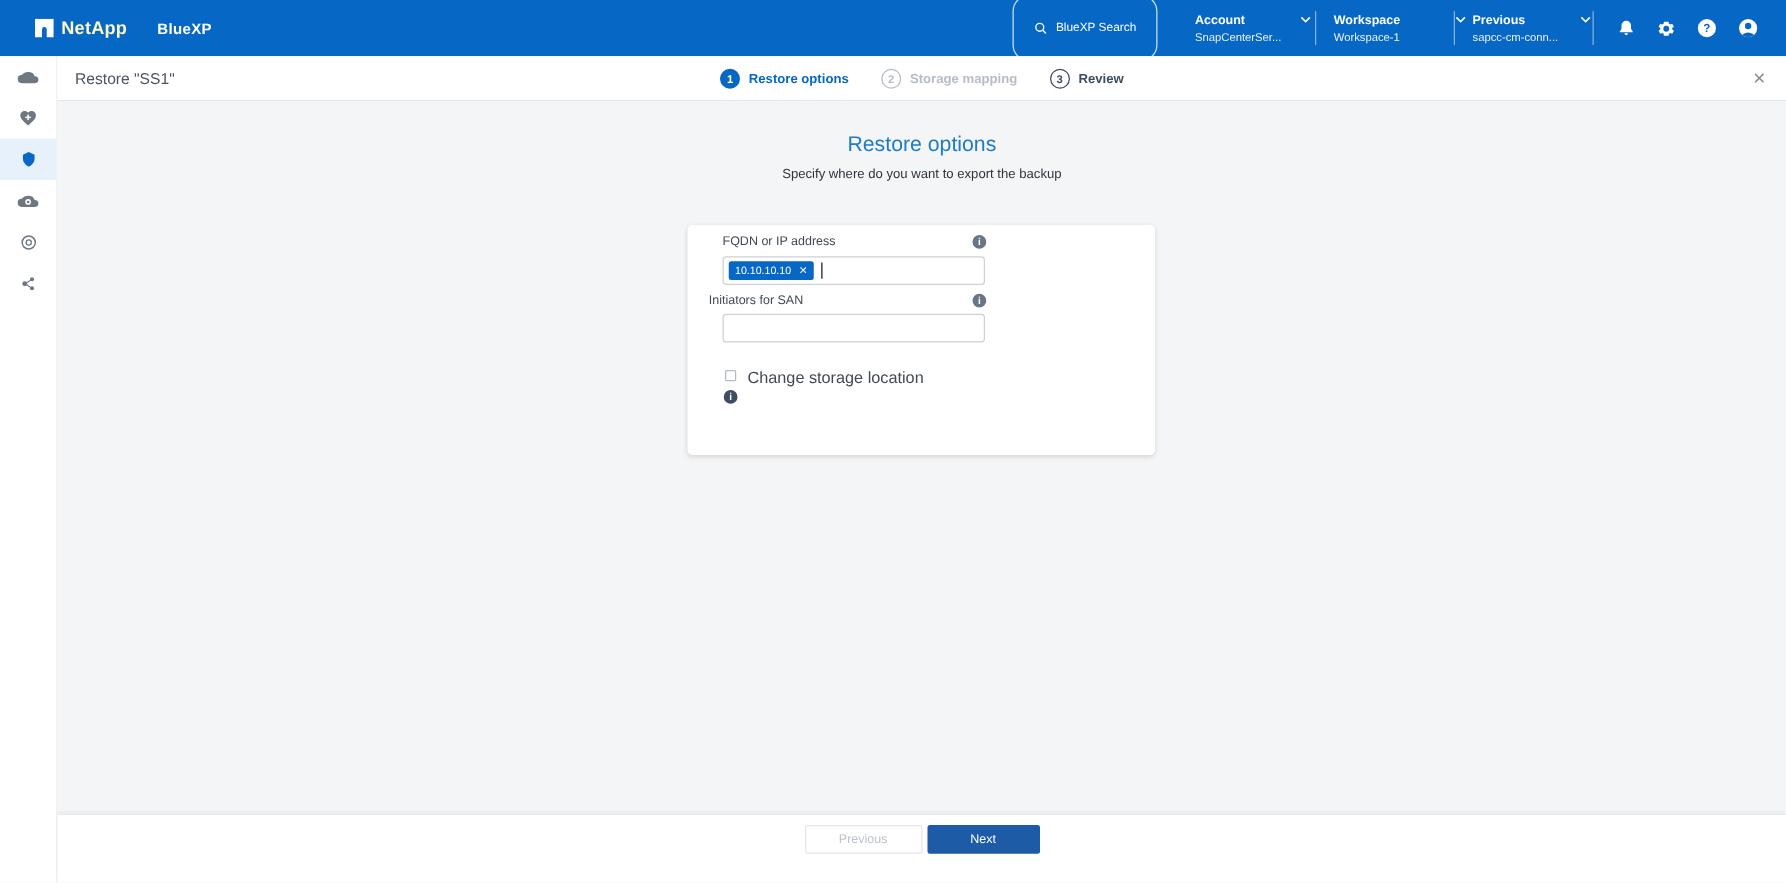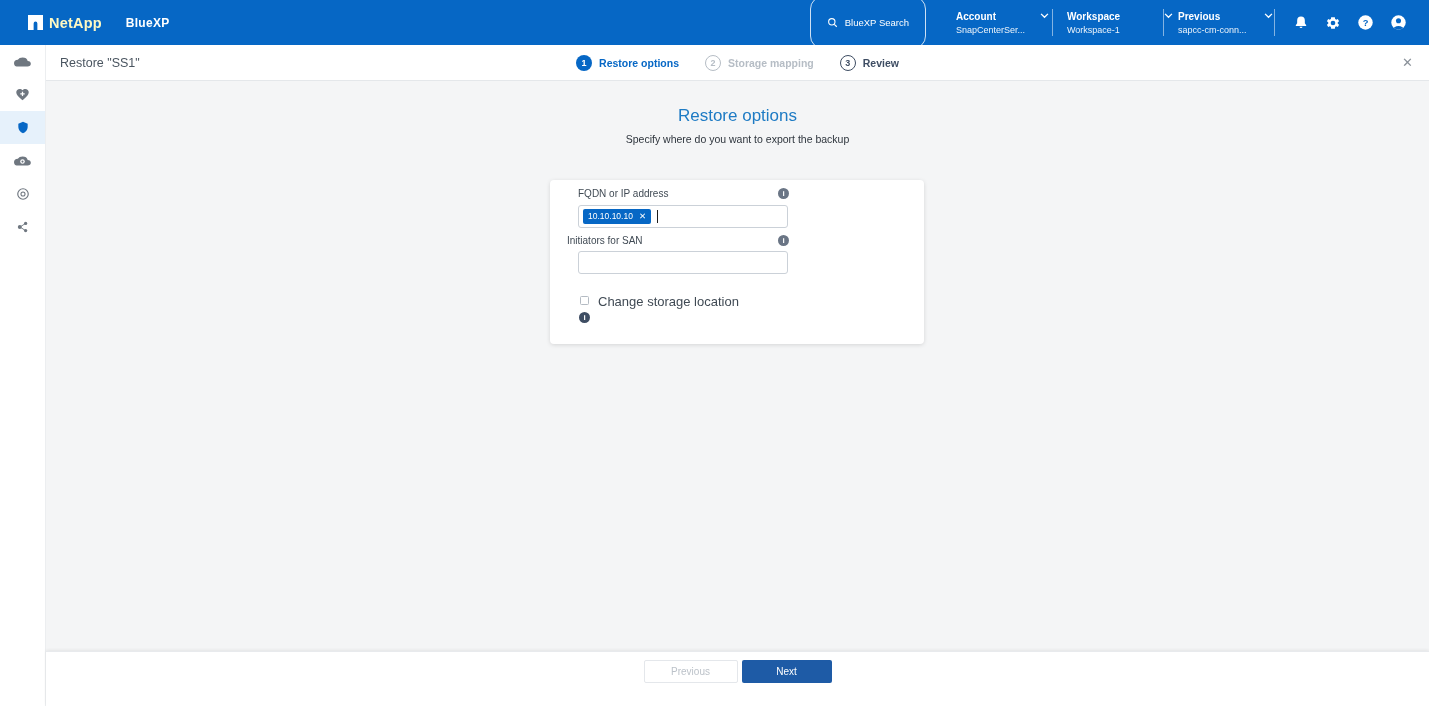--- a/index.html
+++ b/index.html
@@ -54,21 +54,21 @@
     background:#fff; border-right:1px solid #ECEEF0;
     display:flex; flex-direction:column;
   }
   .side-item { width:45px; height:33px; display:flex; align-items:center; justify-content:center; cursor:pointer; }
   .side-item.active { background:#E6F1FB; }
   
   .content { position:absolute; left:46px; top:81px; width:1383px; height:570px; background:#F4F5F6; }
   .main-title { position:absolute; top:25px; left:0; right:0; text-align:center; font-size:17px; color:#1E7BC4; }
   .main-subtitle { position:absolute; top:52px; left:0; right:0; text-align:center; font-size:10.5px; color:#2E353D; }
   .card {
-    position:absolute; left:504px; top:99px; width:374px; height:164px;
+    position:absolute; left:504px; top:99px; width:374px; height:184px;
     background:#fff; border-radius:4px; box-shadow:0 1px 4px rgba(0,0,0,.13);
   }
   .f-label { position:absolute; font-size:10px; color:#404A54; }
   .info-icon {
     position:absolute; width:11px; height:11px; border-radius:50%; background:#6A7585;
     color:#fff; font-size:8px; font-weight:bold; display:flex; align-items:center; justify-content:center;
     cursor:pointer;
   }
   .info-icon.dark { background:#3E4D63; cursor:default; }
   .text-input {

